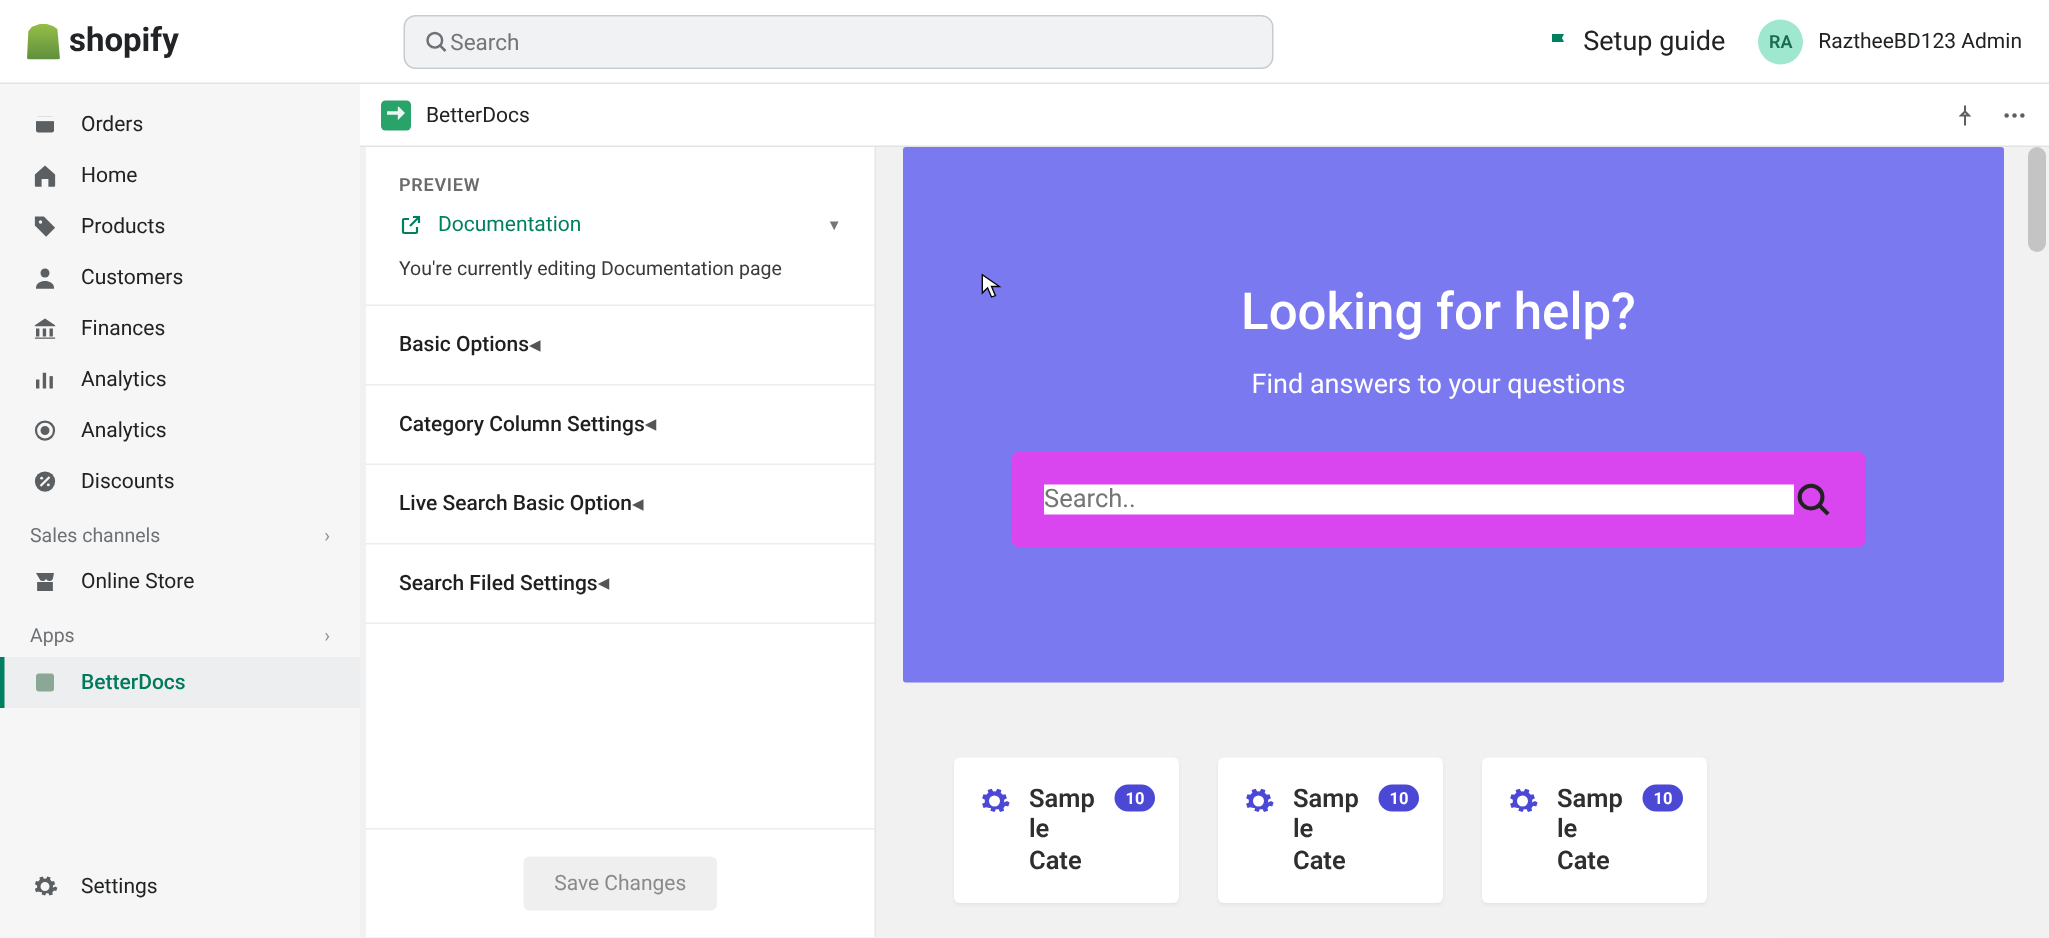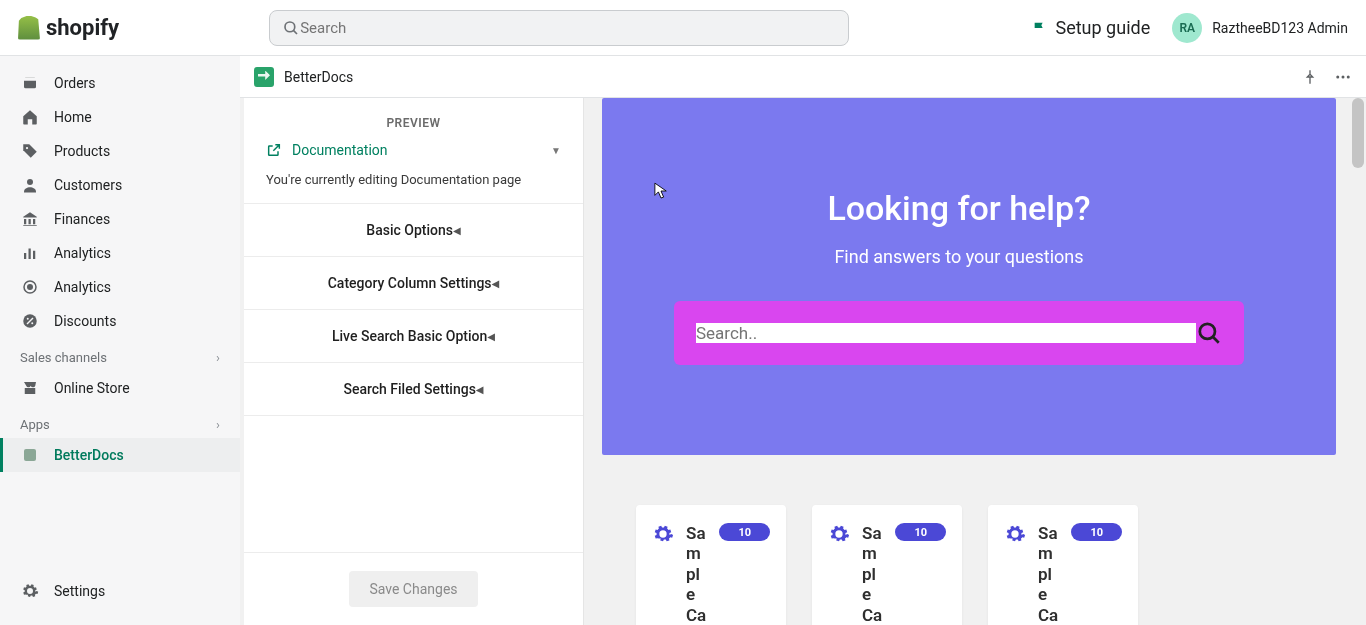--- a/index.html
+++ b/index.html
@@ -39,46 +39,46 @@
 .app-title { font-size: 14px; color: #202223; }
 .app-header-right { margin-left: auto; display: flex; align-items: center; gap: 16px; color: #5c5f62; }
 .pin-ic, .more-ic { cursor: pointer; }
 
 
 .content { flex: 1; display: flex; background: #f1f1f1; overflow: hidden; }
 
 
 .panel { width: 340px; background: #fff; border-right: 1px solid #e5e5e5; display: flex; flex-direction: column; margin-left: 4px; }
 .panel-section { padding: 18px 22px 16px 22px; border-bottom: 1px solid #ececec; }
-.preview-label { font-size: 12px; letter-spacing: 0.5px; color: #6b6b6b; font-weight: 600; margin-bottom: 12px; text-align: center; }
+.preview-label { font-size: 12px; letter-spacing: 0.5px; color: #6b6b6b; font-weight: 600; margin-bottom: 12px; }
 .doc-link { display: flex; align-items: center; gap: 10px; color: #008060; font-size: 14px; }
 .doc-link .ext { width:16px; height:16px; }
 .doc-dd { margin-left: auto; color: #777; font-size: 10px; }
 .editing-note { font-size: 13px; color: #3a3a3a; margin-top: 14px; }
-.accordion { padding: 18px 22px; border-bottom: 1px solid #ececec; display: flex; align-items: center; justify-content: center; font-size: 14px; color: #1f1f1f; font-weight: 500; cursor: pointer; }
+.accordion { padding: 18px 22px; border-bottom: 1px solid #ececec; display: flex; align-items: center; justify-content: flex-start; font-size: 14px; color: #1f1f1f; font-weight: 500; cursor: pointer; }
 .accordion .tri { font-size: 10px; color: #555; }
 .panel-fill { flex: 1; }
 .save-row { padding: 18px; display: flex; justify-content: center; border-top: 1px solid #ececec; }
 .save-btn { background: #efefef; color: #8a8a8a; border: none; padding: 10px 20px; border-radius: 4px; font-size: 14px; cursor: not-allowed; }
 
 
 .preview { flex: 1; padding: 0 30px 0 18px; overflow: auto; }
 .hero { background: #7b79ef; border-radius: 2px; padding: 90px 60px 90px 40px; text-align: center; color: #fff; margin-bottom: 50px; position: relative; }
 .hero h1 { font-size: 34px; font-weight: 500; margin-bottom: 18px; }
 .hero p { font-size: 18px; font-weight: 400; margin-bottom: 34px; }
 .hero-search { width: 570px; max-width: 90%; margin: 0 auto; background: #d946ef; border-radius: 6px; height: 64px; display: flex; align-items: center; padding: 0 22px; }
 .hero-search input { border: none; outline: none; flex: 1; font-size: 17px; color: #555; }
 .hero-search .mag { color: #333; }
 .cursor-fake { position:absolute; left: 52px; top: 84px; width:14px; height:18px; }
 
 .cards { display: flex; gap: 26px; padding: 0 34px 20px 34px; }
 .card { width: 150px; background: #fff; border-radius: 4px; padding: 18px 16px; display: flex; gap: 12px; box-shadow: 0 1px 3px rgba(0,0,0,0.06); }
 .card-ic { width: 22px; height: 22px; color: #4b48d6; flex-shrink: 0; }
 .card-title { font-size: 17px; font-weight: 600; color: #2f2f2f; word-break: break-word; line-height: 1.2; }
-.badge { background: #4b48d6; color: #fff; border-radius: 10px; font-size: 11px; font-weight: 700; padding: 2px 19px; height: 18px; display:inline-flex; align-items:center; flex-shrink:0; }
+.badge { background: #4b48d6; color: #fff; border-radius: 10px; font-size: 11px; font-weight: 700; padding: 2px 7px; height: 18px; display:inline-flex; align-items:center; flex-shrink:0; }
 
 .scrollbar-fake { position: fixed; right: 2px; top: 98px; width: 12px; height: 70px; background: #c4c4c4; border-radius: 6px; }
 
 svg { display: block; }
 </style>
 </head>
 <body>
 
 <div class="topbar">
   <div class="logo">

